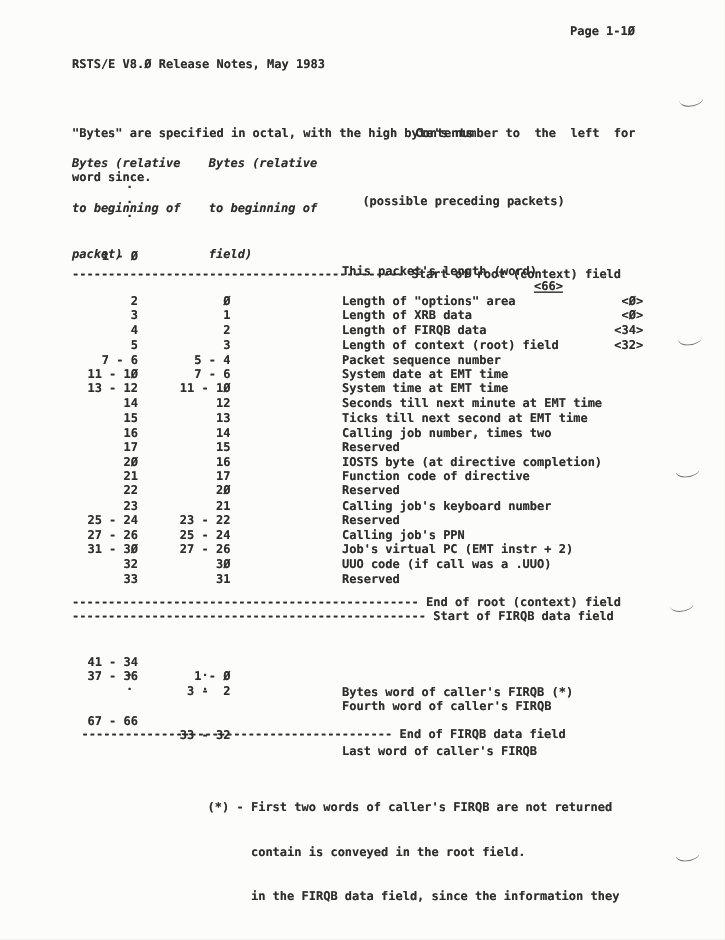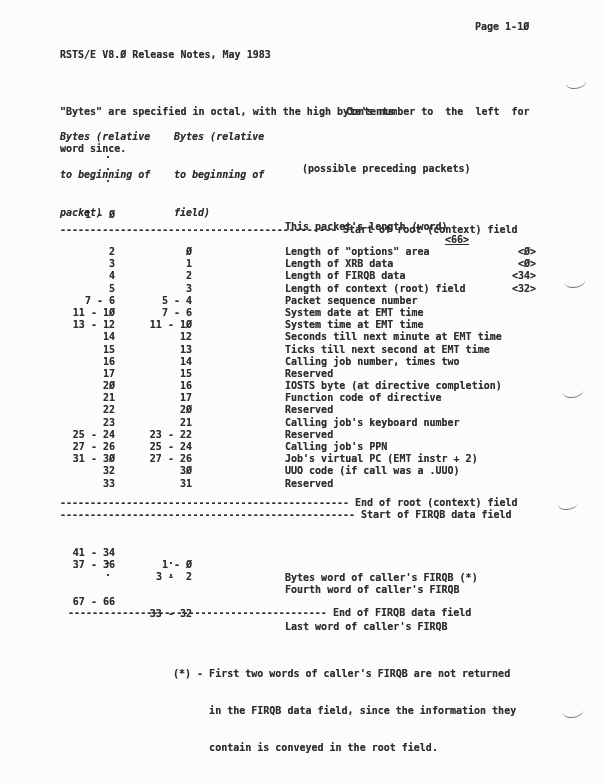--- a/index.html
+++ b/index.html
@@ -99,22 +99,22 @@
   <div class="trow-abs" style="left:60px;top:584px">
     <span class="c1">67 - 66</span>
     <span class="c2">33 - 32</span>
     <span class="c3">Last word of caller's FIRQB</span>
   </div>
 
   <div class="abs sep" style="left:68px;top:607px">------------------------------------------- End of FIRQB data field</div>
 
   <div class="abs footnote" style="left:173px;top:644px">
     <div>(*) - First two words of caller's FIRQB are not returned</div>
+    <div>      contain is conveyed in the root field.</div>
     <div>      in the FIRQB data field, since the information they</div>
-    <div>      contain is conveyed in the root field.</div>
   </div>
 
   <span class="scan-mark" style="left:566px;top:82px"></span>
   <span class="scan-mark" style="left:565px;top:281px"></span>
   <span class="scan-mark" style="left:563px;top:391px"></span>
   <span class="scan-mark" style="left:558px;top:503px"></span>
   <span class="scan-mark" style="left:563px;top:711px"></span>
 
 </div>
 

